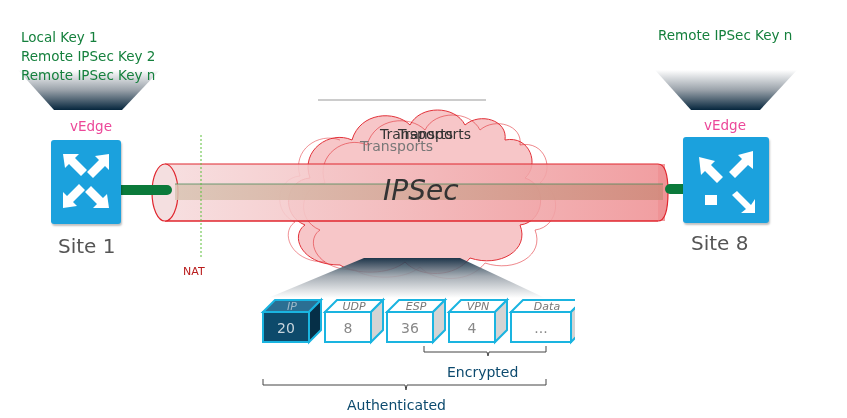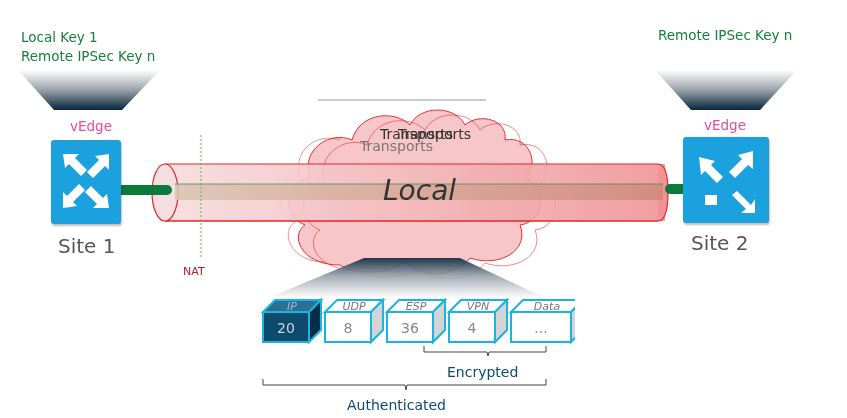--- a/index.html
+++ b/index.html
@@ -77,20 +77,21 @@
   </g>
 
   <path d="M364,258 L460,258 L545,298 L268,298 Z" fill="url(#funnelGradDown)" opacity="0.9"></path>
 
   <path d="M424,346 L424,352 L487,352 L488,356 L489,352 L546,352 L546,346" fill="none" stroke="#444" stroke-width="1"></path>
   <path d="M263,379 L263,385 L405,385 L406,390 L407,385 L546,385 L546,379" fill="none" stroke="#444" stroke-width="1"></path>
 </svg>
 
 <div class="abs keys" style="left:21px;top:28px;">
   <div>Local Key 1</div>
+  <div>Remote IPSec Key 2</div>
   <div>Remote IPSec Key n</div>
 </div>
 
 <div class="abs keys" style="left:658px;top:26px;">
   <div>Remote IPSec Key n</div>
 </div>
 
 <div class="abs vedge-label" style="left:70px;top:118px;">vEdge</div>
 <div class="abs vedge-label" style="left:704px;top:117px;">vEdge</div>
 
@@ -110,29 +111,29 @@
     <g fill="#ffffff">
       <polygon points="16,20 32,24 28,28 40,40 34,46 22,34 18,38"></polygon>
       <polygon points="70,14 70,32 65,28 52,41 46,35 59,22 55,18"></polygon>
       <polygon points="54,54 68,68 72,62 72,76 58,76 63,72 49,58"></polygon>
       <rect x="22" y="58" width="12" height="10"></rect>
     </g>
   </svg>
 </div>
 
 <div class="abs site-label" style="left:58px;top:234px;">Site 1</div>
-<div class="abs site-label" style="left:691px;top:231px;">Site 2</div>
+<div class="abs site-label" style="left:691px;top:231px;">Site 8</div>
 
 <div class="abs nat-label" style="left:183px;top:265px;">NAT</div>
 
 <div class="abs transport" style="left:380px;top:126px;">Transports</div>
 <div class="abs transport" style="left:398px;top:126px;">Transports</div>
 <div class="abs transport ghost" style="left:360px;top:138px;">Transports</div>
 
-<div class="abs ipsec-label" style="left:383px;top:174px;">Local</div>
+<div class="abs ipsec-label" style="left:383px;top:174px;">IPSec</div>
 
 <svg class="abs" style="left:255px;top:290px" width="320" height="60" id="packet-svg">
     <g>
       <polygon points="8,22 20,10 66,10 54,22" fill="#2b6f93" stroke="#1ab4e0" stroke-width="2"></polygon>
       <polygon points="54,22 66,10 66,40 54,52" fill="#062f47" stroke="#1ab4e0" stroke-width="2"></polygon>
       <rect x="8" y="22" width="46" height="30" fill="#0d4a6b" stroke="#1ab4e0" stroke-width="2"></rect>
       <text x="37" y="20" text-anchor="middle" font-size="11" font-style="italic" fill="#9fb9c9">IP</text>
       <text x="31" y="43" text-anchor="middle" font-size="14" fill="#c9d6de">20</text>
     </g>
     <g>

